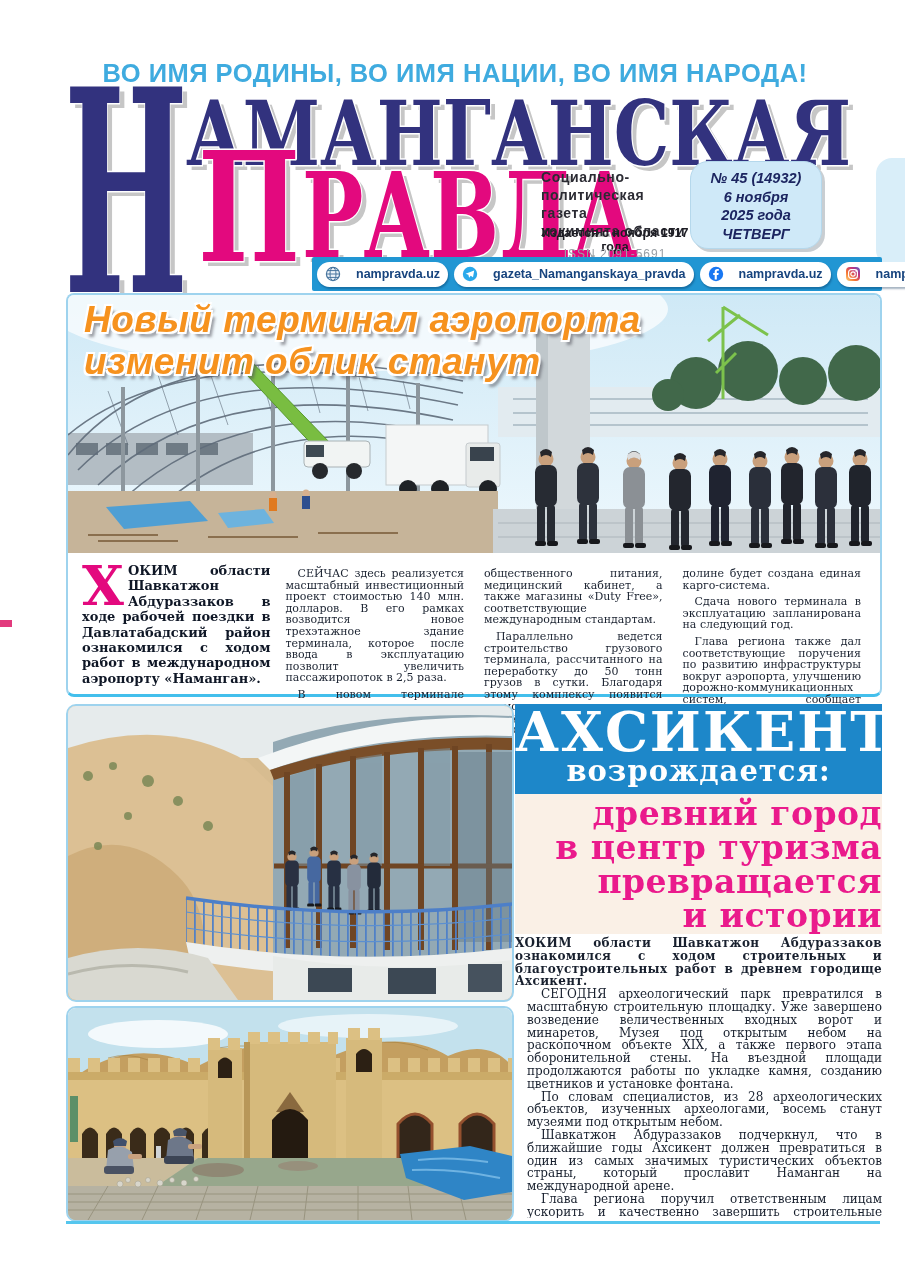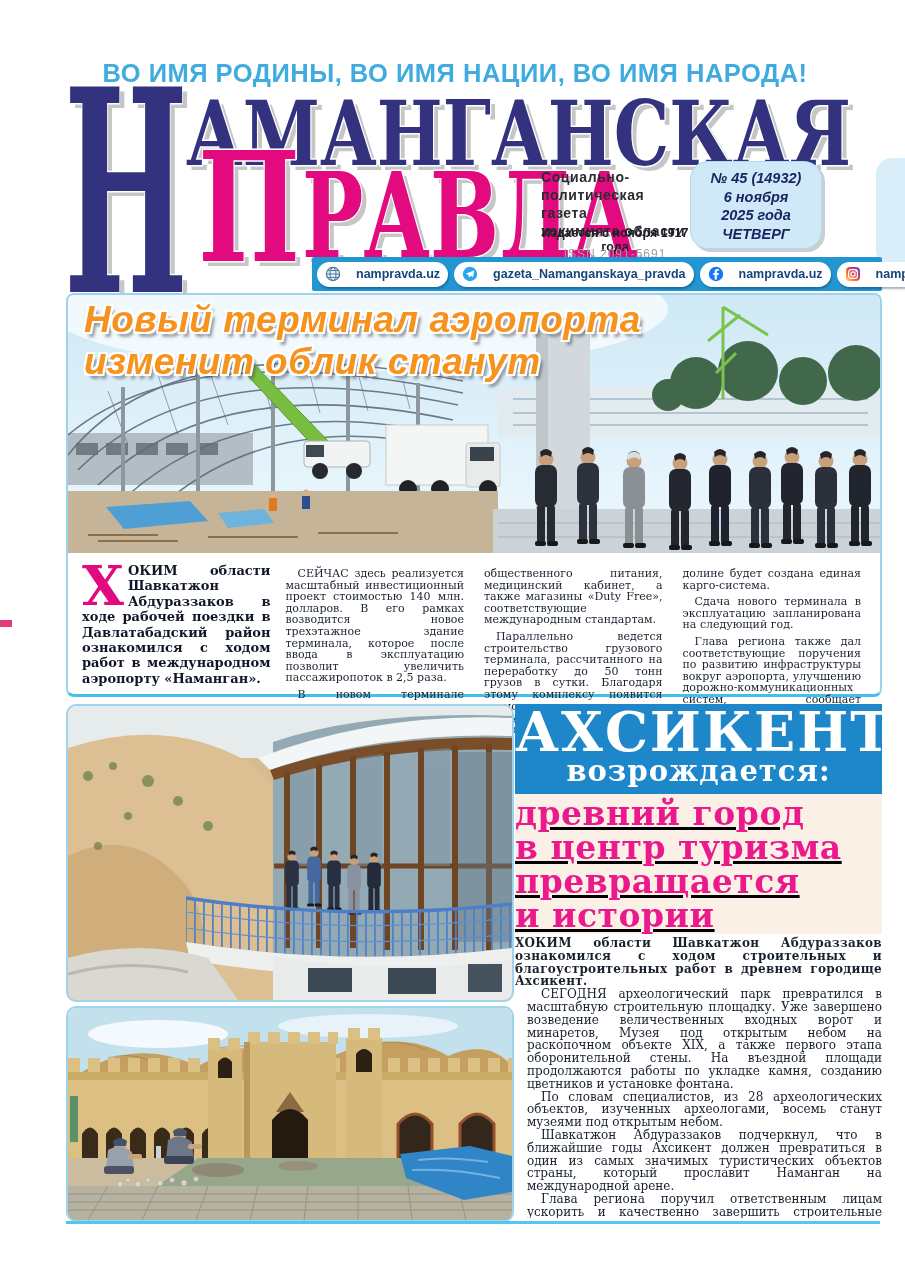--- a/index.html
+++ b/index.html
@@ -52,21 +52,21 @@
   .a1-col p.ind{text-indent:12px;}
 
   .red-dash{left:0;top:620px;width:12px;height:7px;background:#e23a7d;}
 
   
   .ph-card{border:2px solid #9ed3ee;border-radius:10px;box-sizing:border-box;overflow:hidden;background:#fff;}
   .a2-col{left:515px;top:704px;width:367px;height:514px;overflow:hidden;}
   .a2-blue{width:367px;height:90px;background:#1d87c9;text-align:center;color:#ffffff;}
   .a2-title{font-size:54px;line-height:56px;font-weight:bold;letter-spacing:2px;}
   .a2-sub{font-size:29px;line-height:30px;font-weight:bold;letter-spacing:1px;margin-top:-4px;}
-  .a2-cream{width:367px;height:140px;background:#faf0e6;text-align:left;padding-top:3px;box-sizing:border-box;text-decoration:underline;}
+  .a2-cream{width:367px;height:140px;background:#faf0e6;text-align:right;padding-top:3px;box-sizing:border-box;}
   .a2-cream div{font-size:33px;line-height:34px;font-weight:bold;color:#ea1a8c;letter-spacing:.5px;}
   .a2-body{width:367px;text-align:justify;color:#18202e;padding-top:3px;}
   .a2-lead{font-size:13.5px;line-height:15px;font-weight:bold;letter-spacing:.3px;margin:0;}
   .a2-body p{margin:0;font-size:12px;line-height:12.8px;}
   .a2-body p.ind{text-indent:14px;margin-left:12px;}
 
   .cyan-line{left:66px;top:1221px;width:814px;height:3px;background:#55c6ee;}
 </style>
 </head>
 <body>

